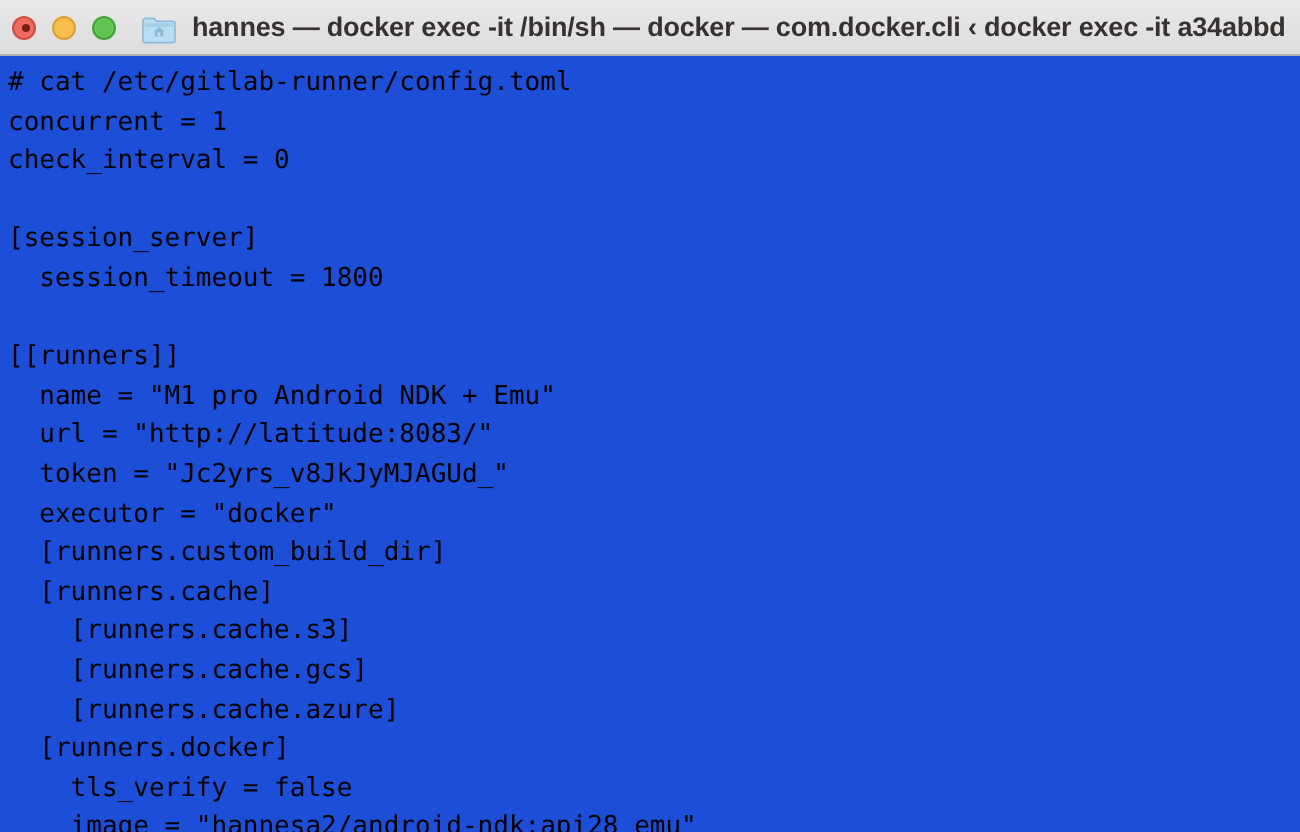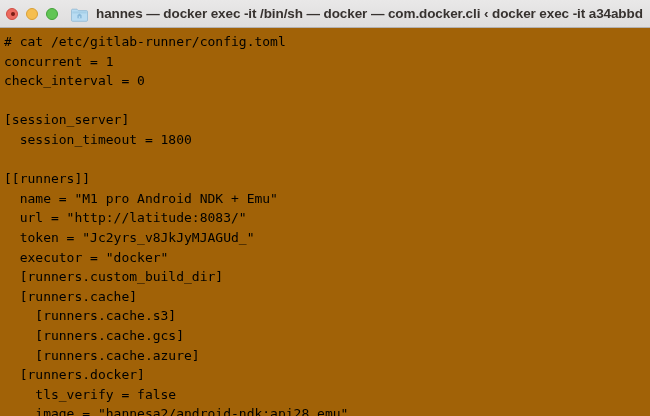--- a/index.html
+++ b/index.html
@@ -91,21 +91,21 @@
     color: #37322f;
     white-space: nowrap;
     letter-spacing: -0.1px;
     flex: 1 1 auto;
     overflow: hidden;
   }
 
   
   #terminal {
     flex: 1 1 auto;
-    background: #a16207;
+    background: #1d4ed8;
     padding: 4px 0 0 4px;
     overflow: hidden;
     position: relative;
   }
 
   #lines {
     font-family: "DejaVu Sans Mono", monospace;
     font-size: 13px;
     line-height: 19.6px;
     color: #000000;

